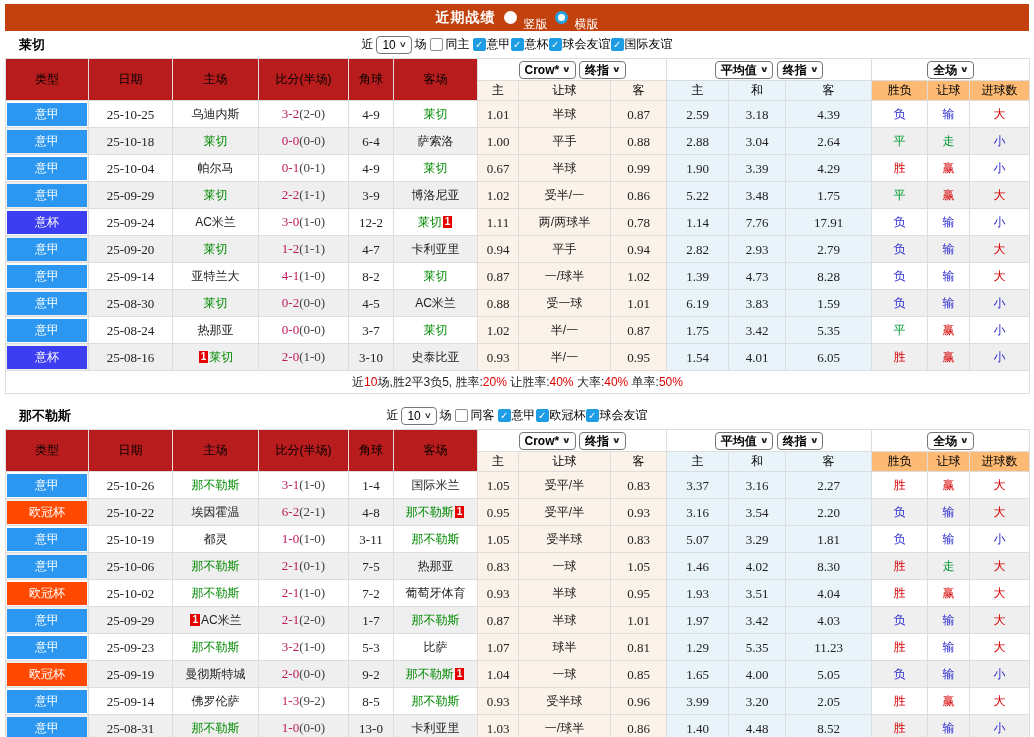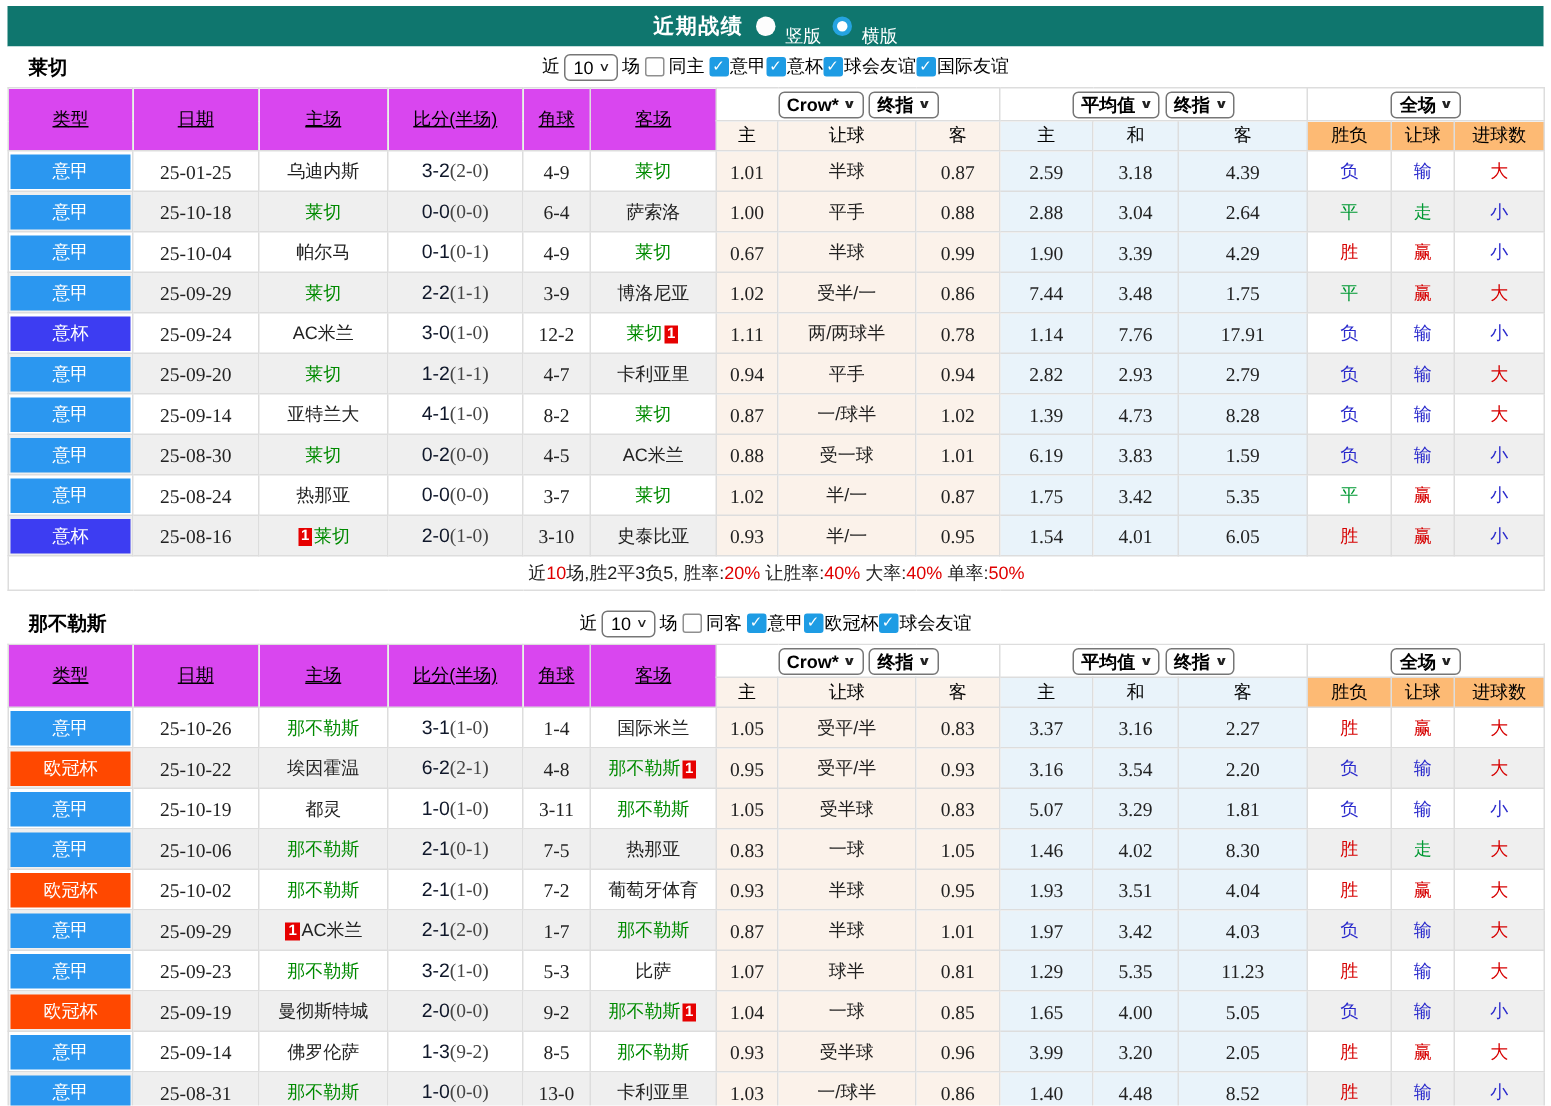--- a/index.html
+++ b/index.html
@@ -29,51 +29,51 @@
             display:inline-flex;align-items:center;justify-content:center;
             font-size:10px;line-height:10px;color:#fff;box-sizing:border-box;}
   .checkbox.checked{background:#1E9CE4;border-color:#1E9CE4;font-weight:bold;}
 
   
   table{border-collapse:collapse;table-layout:fixed;width:1024px;background:#fff;}
   th,td{border:1px solid #DDDDDD;text-align:center;padding:0;font-weight:normal;
         overflow:hidden;white-space:nowrap;}
   thead th{font-size:12px;color:#000;}
   .hrow1 th{height:21px;background:#fff;}
-  .hrow1 th.hmain{background:#d946ef;text-decoration:underline;}
+  .hrow1 th.hmain{background:#b91c1c;}
   .hrow1 th.ddcell{background:#fff;font-weight:bold;}
   .hrow2 th{height:19px;background:#F5F5F5;}
   .hrow2 th.pink{background:#FBF2EA;}
   .hrow2 th.blue{background:#E9F3FA;}
   .hrow2 th.res{background:#fdba74;}
 
   tbody td{height:25px;line-height:25px;font-size:12px;}
   tbody tr:nth-child(even) td.plain{background:#EFEFEF;}
   tbody tr:nth-child(odd)  td.plain{background:#FFFFFF;}
   td.pink{background:#FBF2EA;}
   td.blue{background:#E9F3FA;}
   .num{font-family:"Liberation Serif","DejaVu Serif",serif;font-size:13px;color:#222;}
   .badge{margin:1px;height:23px;line-height:23px;color:#fff;font-size:12px;}
-  .ft{color:#0f172a;font-family:Liberation Sans, sans-serif;font-size:13px;}
+  .ft{color:#be185d;font-family:Liberation Serif, serif;font-size:13px;}
   .ht{color:#444;font-family:"Liberation Serif","DejaVu Serif",serif;font-size:13px;}
   .self{color:#008A00;}
   .opp{color:#222;}
   .card{display:inline-block;background:#E60000;color:#fff;font-size:10px;line-height:12px;
         padding:0 2px;font-weight:bold;margin:0 1px;vertical-align:1px;
         font-family:"Liberation Sans",sans-serif;}
   tfoot td.summary-cell{height:22px;line-height:22px;font-size:12px;color:#222;background:#fff;}
   tfoot td.summary-cell .red{color:#E00000;}
   .team-block{margin-bottom:8px;}
   .team-block + .team-block{margin-top:3px;}
 </style>
 </head>
 <body>
 
 <div class="page">
-  <div class="titlebar" id="titlebar" style="background: #0f766e;">
+  <div class="titlebar" id="titlebar" style="background: #c2410c;">
     <span class="tb-title">近期战绩</span>
     <span id="title-options" style="display: inline-flex; align-items: center; gap: 7px;">
         <span class="radio unsel"></span>
         <span class="tb-opt">竖版</span>
         <span class="radio sel"></span>
         <span class="tb-opt">横版</span>
       </span>
   </div>
   <div id="content">
   <section class="team-block">
@@ -171,21 +171,21 @@
           <th class="res">胜负</th>
           <th class="res">让球</th>
           <th class="res">进球数</th>
         </tr>
       </thead>
       <tbody>
             <tr>
               <td class="plain">
                 <div class="badge" style="background: rgb(43, 151, 240);">意甲</div>
               </td>
-              <td class="plain num">25-01-25</td>
+              <td class="plain num">25-10-25</td>
               <td class="plain"><span class="teamwrap"><span class="opp">乌迪内斯</span></span></td>
               <td class="plain"><span class="ft">3-2</span><span class="ht">(2-0)</span></td>
               <td class="plain num">4-9</td>
               <td class="plain"><span class="teamwrap"><span class="self">莱切</span></span></td>
               <td class="pink num">1.01</td>
               <td class="pink" style="font-size: 12px;">半球</td>
               <td class="pink num">0.87</td>
               <td class="blue num">2.59</td>
               <td class="blue num">3.18</td>
               <td class="blue num">4.39</td>
@@ -236,21 +236,21 @@
                 <div class="badge" style="background: rgb(43, 151, 240);">意甲</div>
               </td>
               <td class="plain num">25-09-29</td>
               <td class="plain"><span class="teamwrap"><span class="self">莱切</span></span></td>
               <td class="plain"><span class="ft">2-2</span><span class="ht">(1-1)</span></td>
               <td class="plain num">3-9</td>
               <td class="plain"><span class="teamwrap"><span class="opp">博洛尼亚</span></span></td>
               <td class="pink num">1.02</td>
               <td class="pink" style="font-size: 12px;">受半/一</td>
               <td class="pink num">0.86</td>
-              <td class="blue num">7.44</td>
+              <td class="blue num">5.22</td>
               <td class="blue num">3.48</td>
               <td class="blue num">1.75</td>
               <td class="plain" style="color: rgb(0, 153, 51);">平</td>
               <td class="plain" style="color: rgb(214, 0, 0);">赢</td>
               <td class="plain" style="color: rgb(214, 0, 0);">大</td>
             </tr>
             <tr>
               <td class="plain">
                 <div class="badge" style="background: rgb(61, 61, 242);">意杯</div>
               </td>

